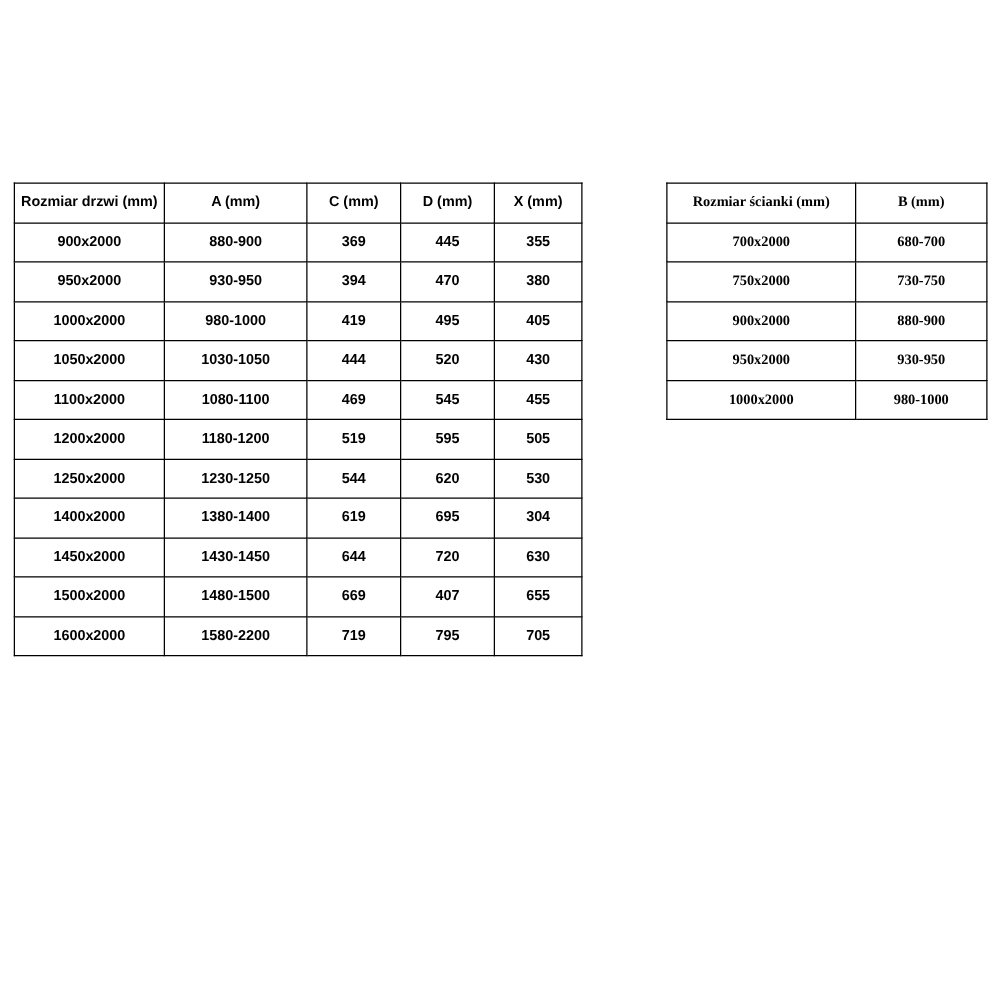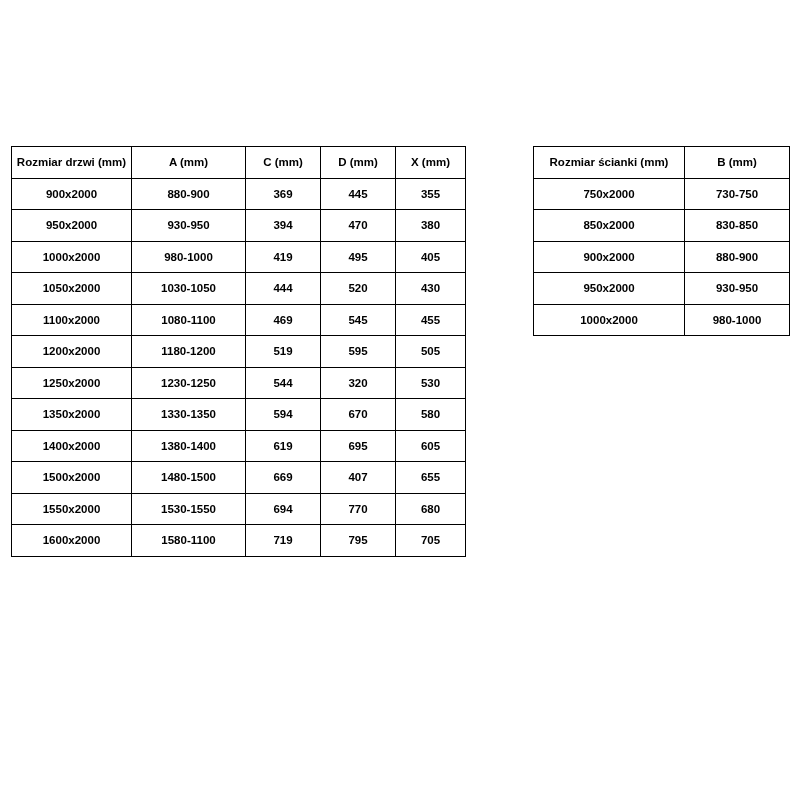--- a/index.html
+++ b/index.html
@@ -50,20 +50,21 @@
   #doors-table col.c1 { width: 114px; }
   #doors-table col.c2 { width: 75px; }
   #doors-table col.c3 { width: 75px; }
   #doors-table col.c4 { width: 70px; }
 
   
   #wall-table {
     position: absolute;
     left: 533px;
     top: 146px;
+    font-family: Liberation Serif, serif;
   }
   #wall-table col.w0 { width: 151px; }
   #wall-table col.w1 { width: 105px; }
 </style>
 </head>
 <body>
 
 <div class="sheet">
 
   <table class="spec" id="doors-table">
@@ -123,82 +124,75 @@
         <td>1200x2000</td>
         <td>1180-1200</td>
         <td>519</td>
         <td>595</td>
         <td>505</td>
       </tr>
       <tr>
         <td>1250x2000</td>
         <td>1230-1250</td>
         <td>544</td>
-        <td>320</td>
+        <td>620</td>
         <td>530</td>
-      </tr>
-      <tr>
-        <td>1350x2000</td>
-        <td>1330-1350</td>
-        <td>594</td>
-        <td>670</td>
-        <td>580</td>
       </tr>
       <tr>
         <td>1400x2000</td>
         <td>1380-1400</td>
         <td>619</td>
         <td>695</td>
-        <td>605</td>
+        <td>304</td>
+      </tr>
+      <tr>
+        <td>1450x2000</td>
+        <td>1430-1450</td>
+        <td>644</td>
+        <td>720</td>
+        <td>630</td>
       </tr>
       <tr>
         <td>1500x2000</td>
         <td>1480-1500</td>
         <td>669</td>
         <td>407</td>
         <td>655</td>
       </tr>
       <tr>
-        <td>1550x2000</td>
-        <td>1530-1550</td>
-        <td>694</td>
-        <td>770</td>
-        <td>680</td>
-      </tr>
-      <tr>
         <td>1600x2000</td>
-        <td>1580-1100</td>
+        <td>1580-2200</td>
         <td>719</td>
         <td>795</td>
         <td>705</td>
       </tr>
     </tbody>
   </table>
 
   <table class="spec" id="wall-table">
     <colgroup>
       <col class="w0">
         <col class="w1">
     </colgroup>
     <thead>
       <tr>
         <th>Rozmiar ścianki (mm)</th>
         <th>B (mm)</th>
       </tr>
     </thead>
     <tbody>
       <tr>
+        <td>700x2000</td>
+        <td>680-700</td>
+      </tr>
+      <tr>
         <td>750x2000</td>
         <td>730-750</td>
       </tr>
       <tr>
-        <td>850x2000</td>
-        <td>830-850</td>
-      </tr>
-      <tr>
         <td>900x2000</td>
         <td>880-900</td>
       </tr>
       <tr>
         <td>950x2000</td>
         <td>930-950</td>
       </tr>
       <tr>
         <td>1000x2000</td>
         <td>980-1000</td>

